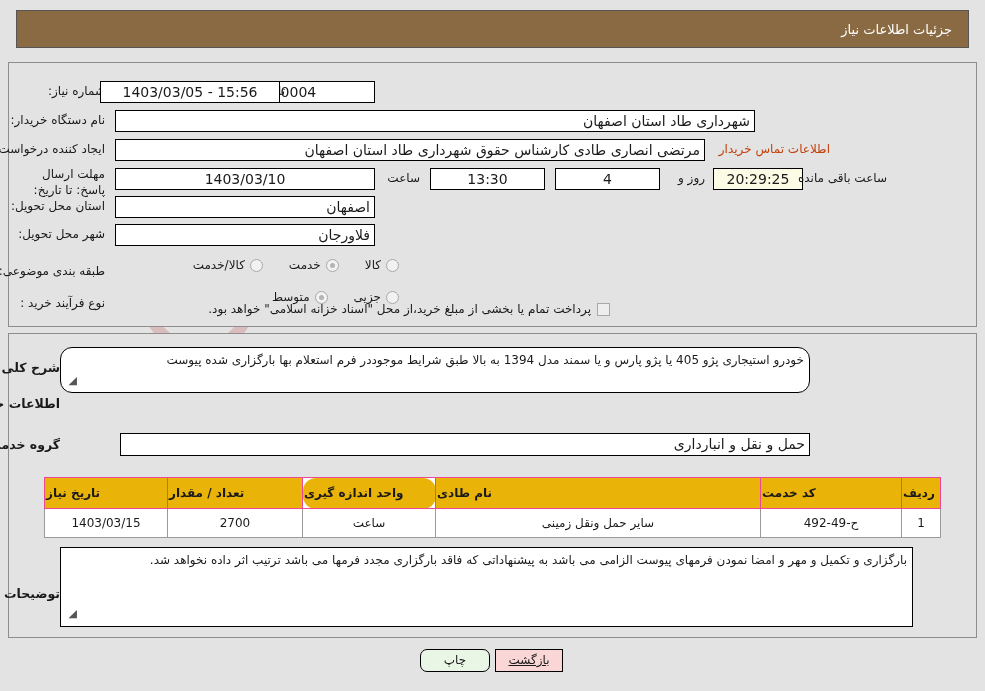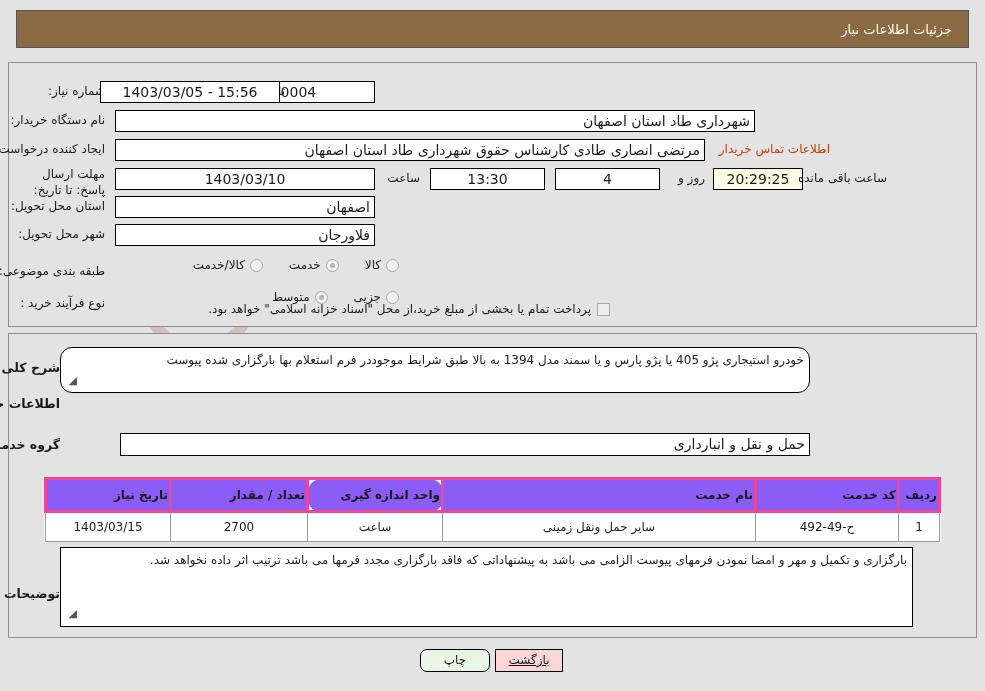--- a/index.html
+++ b/index.html
@@ -226,27 +226,27 @@
     position: absolute;
     left: 44px;
     top: 477px;
     width: 897px;
     border-collapse: collapse;
     z-index: 12;
     background: #fff;
     font-size: 12px;
   }
   #svc-table th {
-    background: #8b5cf6;
-    border: 3px solid #ec4899;
+    background: #eab308;
+    border: 1px solid #ec4899;
     font-weight: bold;
     font-size: 12px;
     height: 28px;
     color: #1a1a1a;
-    text-align: right;
+    text-align: left;
   }
   #svc-table td {
     border: 1px solid #9a9a9a;
     height: 26px;
     text-align: center;
     background: #ffffff;
     color: #1a1a1a;
     font-size: 12px;
   }
 
@@ -357,21 +357,21 @@
 <div class="section-head" style="right:925px; top:396px;">اطلاعات خدمات مورد نیاز</div>
 
 <div class="lbl bold-lbl" style="right:925px; top:437px; font-size:12.5px;">گروه خدمت:</div>
 <div class="box right" style="right:175px; top:433px; width:690px; height:23px;">حمل و نقل و انبارداری</div>
 
 <table id="svc-table">
   <thead>
     <tr>
       <th style="width:36px;">ردیف</th>
       <th style="width:138px;">کد خدمت</th>
-      <th>نام خدمت</th>
+      <th>نام طادی</th>
       <th style="width:130px;border-radius:13px;">واحد اندازه گیری</th>
       <th style="width:132px;">تعداد / مقدار</th>
       <th style="width:120px;">تاریخ نیاز</th>
     </tr>
   </thead>
   <tbody>
     <tr>
       <td>1</td>
       <td>ح-49-492</td>
       <td>سایر حمل ونقل زمینی</td>

